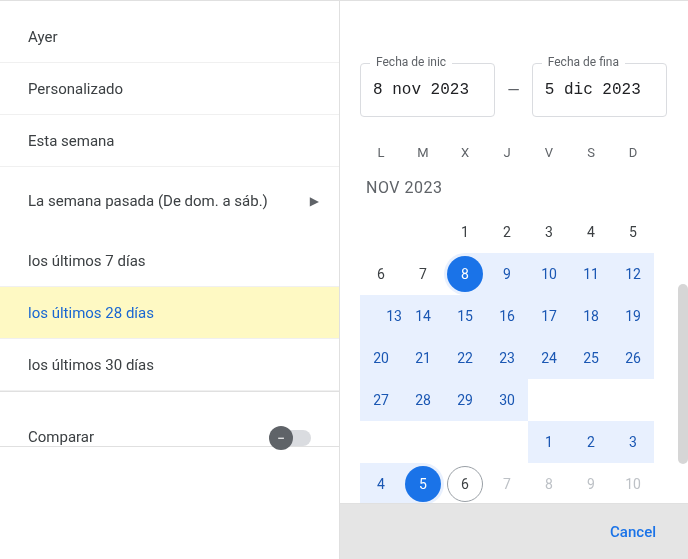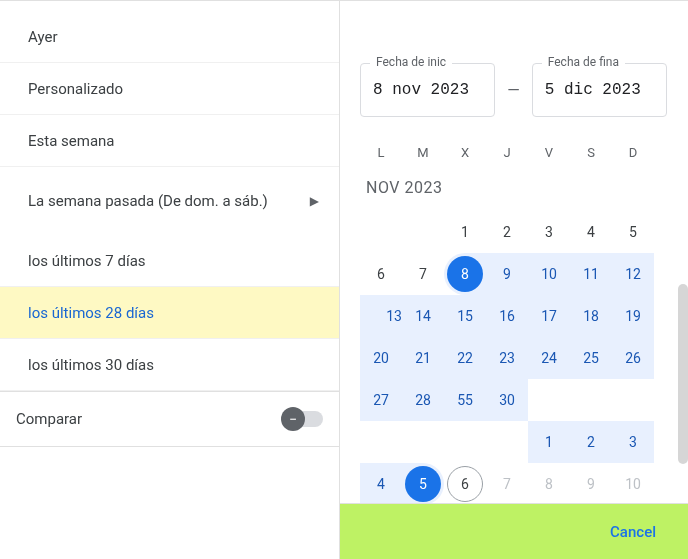--- a/index.html
+++ b/index.html
@@ -46,23 +46,23 @@
   .preset .arrow {
     position: absolute;
     right: 20px;
     top: 50%;
     transform: translateY(-50%);
     font-size: 12px;
     color: #5f6368;
   }
   .compare-row {
     display:flex;
-    align-items:center;
+    align-items:flex-end;
     justify-content:space-between;
-    padding:0 16px;
+    padding:0 28px;
     height:56px;
     font-size:15px;
     color:#3c4043;
     border-top:1px solid #e0e0e0;
     border-bottom:1px solid #e0e0e0;
   }
   .switch {
     position: relative;
     width: 40px;
     height: 16px;
@@ -187,21 +187,21 @@
     border-radius:50%;
     border:1px solid #9aa0a6;
     z-index:0;
   }
   .footer {
     position:absolute;
     bottom:0;
     left:0;
     right:0;
     height:56px;
-    background:#bef264;
+    background:#e5e5e5;
     border-top:1px solid #e0e0e0;
     display:flex;
     justify-content:flex-end;
     gap: 24px;
     padding-right: 28px;
   }
   .footer .btn {
     background:none;
     border:none;
     font: 500 15px Roboto, Arial, sans-serif;
@@ -348,21 +348,21 @@
           <div class="day in-range" style="border-top-right-radius: 0px;">
             <span>26</span>
           </div>
           <div class="day in-range" style="border-top-left-radius: 0px;">
             <span>27</span>
           </div>
           <div class="day in-range">
             <span>28</span>
           </div>
           <div class="day in-range">
-            <span>55</span>
+            <span>29</span>
           </div>
           <div class="day in-range">
             <span>30</span>
           </div>
         </div>
 
       <div class="month-grid" id="dic-grid">
           <div class="blank"></div>
           <div class="blank"></div>
           <div class="blank"></div>

